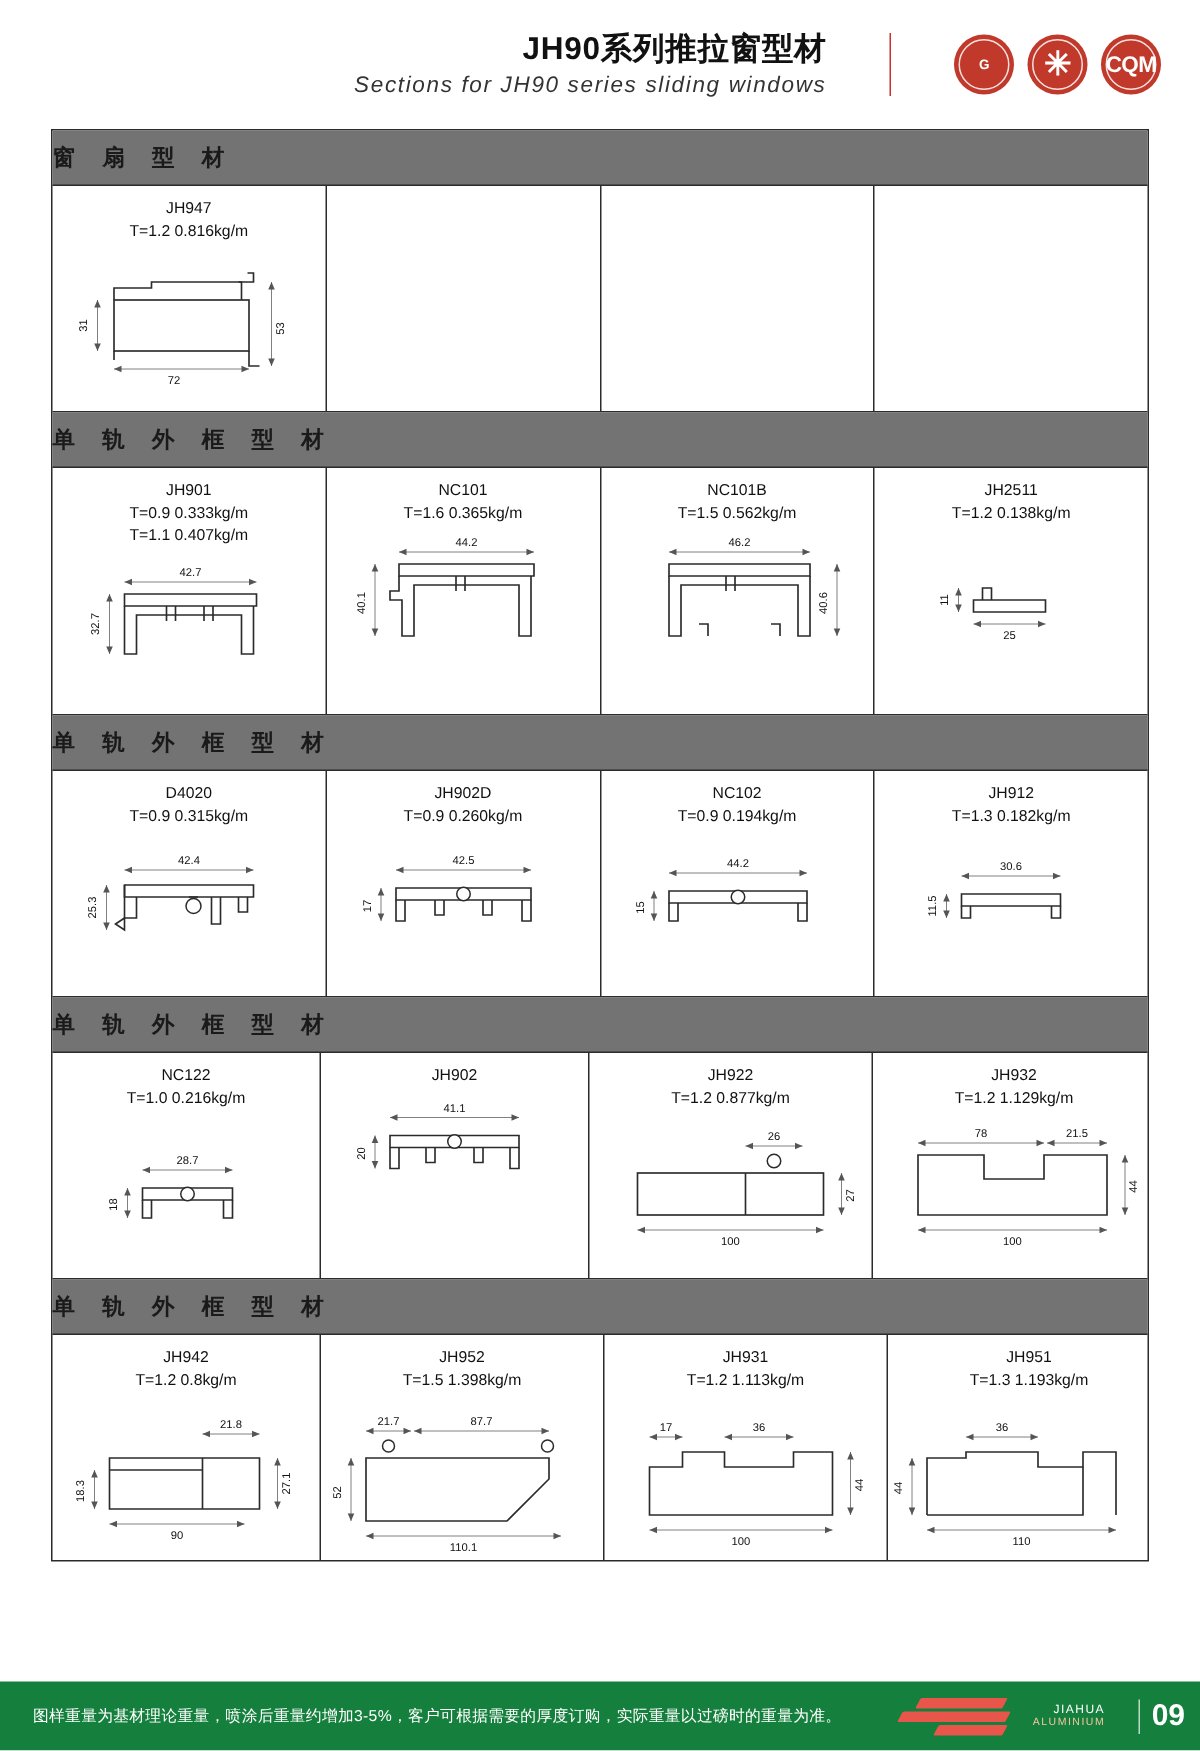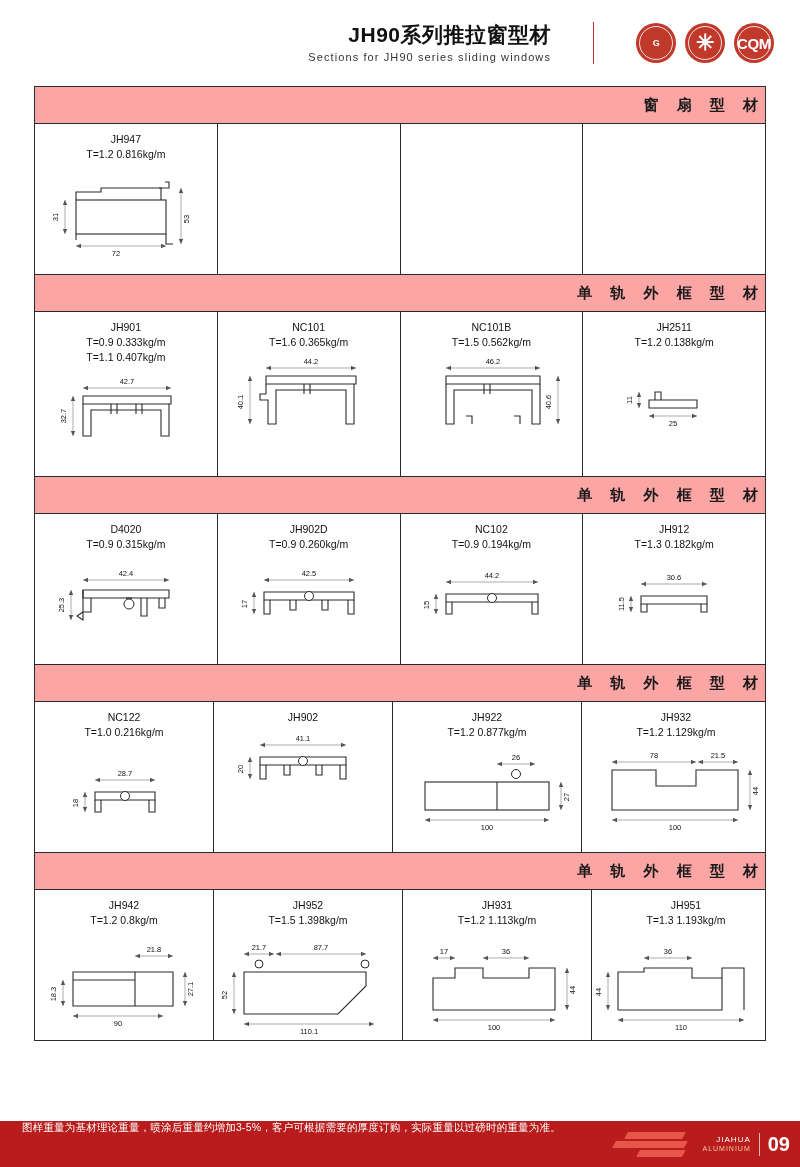--- a/index.html
+++ b/index.html
@@ -30,24 +30,25 @@
     margin-right: 12px;
   }
   .header-title {
     font-size: 21px;
     font-weight: bold;
     color: #111;
     letter-spacing: 0.5px;
     line-height: 1.1;
   }
   .header-sub {
-    font-size: 11px;
+    font-size: 15px;
     color: #333;
     letter-spacing: 1.1px;
     margin-top: 4px;
+    font-style: italic;
   }
   .header-divider {
     width: 1px;
     height: 42px;
     background: #c9302c;
     margin: 0 14px 0 2px;
   }
   .logos { display: flex; align-items: center; gap: 9px; }
   .logo-badge {
     width: 40px; height: 40px;
@@ -70,23 +71,23 @@
     font-size: 22px; line-height: 1;
   }
 
   
   .sheet {
     position: relative;
     margin: 0 34px;
     border: 1px solid #2b2b2b;
   }
   .band {
-    background: #fca5a5;
+    background: #737373;
     border-bottom: 1px solid #2b2b2b;
-    text-align: right;
+    text-align: left;
     font-size: 15px;
     font-weight: bold;
     color: #1a1a1a;
     letter-spacing: 7px;
     padding: 9px 0 8px 0;
   }
   .band.first { border-top: none; }
   .row {
     display: flex;
     border-bottom: 1px solid #2b2b2b;
@@ -122,22 +123,23 @@
   .prof { fill: none; stroke: #2b2b2b; stroke-width: 1.1; }
   .proff { fill: #ffffff; stroke: #2b2b2b; stroke-width: 1.1; }
   .dimline { stroke: #555; stroke-width: 0.5; }
   .knob { fill: #ffffff; stroke: #2b2b2b; stroke-width: 1; }
 
   
   .footer {
     position: absolute;
     left: 0; right: 0; bottom: 0;
     height: 46px;
-    background: #b91c1c;
+    background: #15803d;
     display: flex;
+    align-items: center;
   }
   .footer-note {
     color: #ffffff;
     font-size: 10.5px;
     padding-left: 22px;
     letter-spacing: 0.2px;
     flex: 1;
   }
   .footer-right {
     display: flex;
@@ -150,21 +152,21 @@
     line-height: 1.15;
   }
   .brand-cn { color: #ffffff; font-size: 8px; letter-spacing: 1px; }
   .brand-en { color: #f3c6a0; font-size: 7px; letter-spacing: 1px; }
   .pagenum {
     color: #ffffff;
     font-size: 20px;
     font-weight: bold;
     border-left: 1px solid rgba(255,255,255,0.7);
     padding-left: 8px;
-    margin-left: 0;
+    margin-left: 14px;
   }
   .swoosh {
     width: 96px; height: 34px;
     position: relative;
     overflow: hidden;
   }
   .swoosh span {
     position: absolute;
     height: 7px;
     background: #e8554a;

